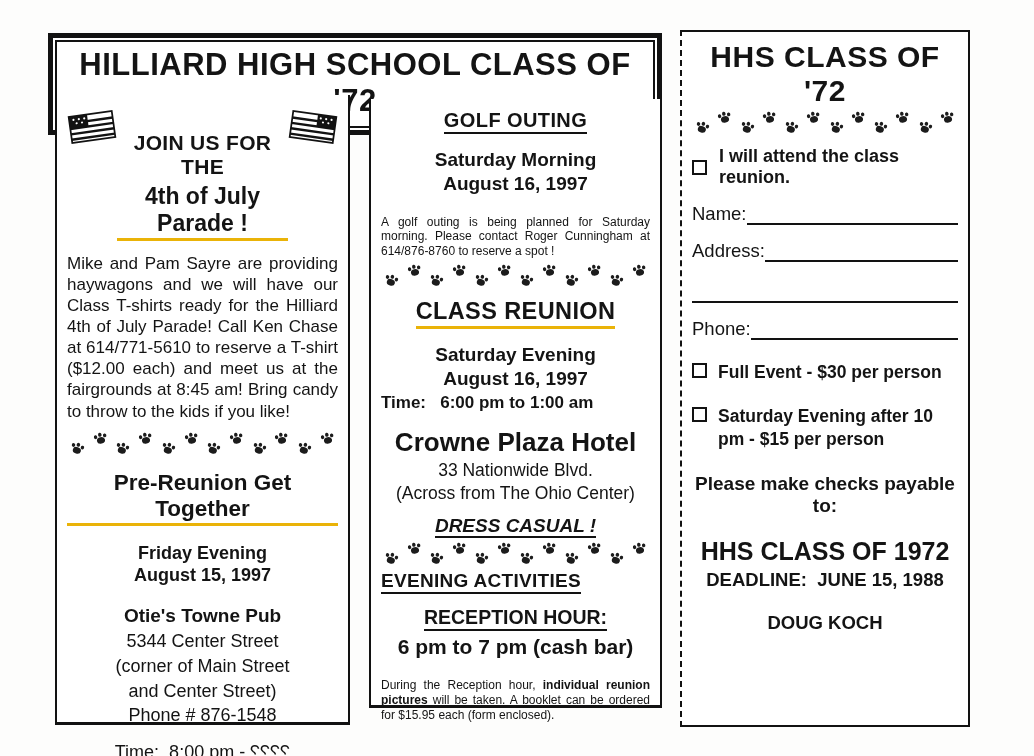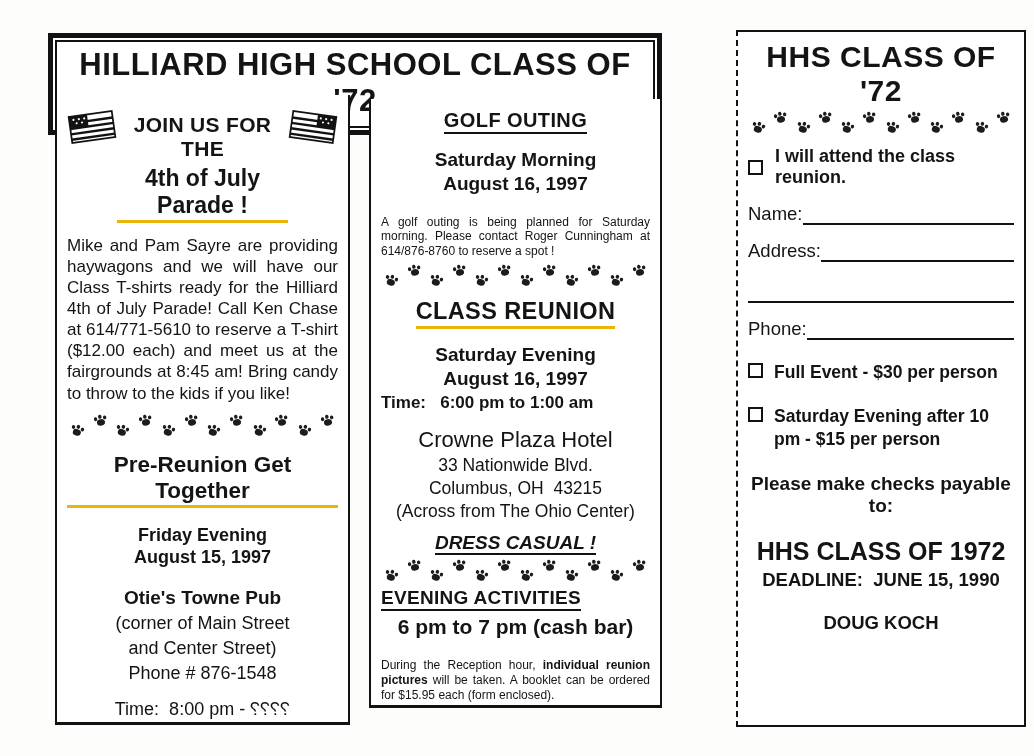--- a/index.html
+++ b/index.html
@@ -13,59 +13,59 @@
 
   
   .banner { position:absolute; left:48px; top:33px; width:614px; border:5px solid #121212; padding:2px; background:#fff; }
   .banner-inner { border:2px solid #121212; text-align:center; padding:5px 4px 7px; }
   .banner-inner span { font-size:31px; font-weight:bold; letter-spacing:0.5px; }
 
   
   .col { position:absolute; background:#fff; padding:8px 10px; }
   .col-left  { left:55px;  top:95px; width:295px; height:630px; border-left:2px solid #121212; border-right:2px solid #121212; border-bottom:3px solid #121212; }
   .col-mid   { left:369px; top:99px; width:293px; height:609px; border-left:2px solid #121212; border-right:2px solid #121212; border-bottom:3px solid #121212; }
-  .col-right { left:736px; top:30px; width:290px; height:697px; border:2px solid #121212; border-left:2px dashed #121212; padding:6px 10px; }
+  .col-right { left:680px; top:30px; width:290px; height:697px; border:2px solid #121212; border-left:2px dashed #121212; padding:6px 10px; }
 
   .u  { border-bottom:3px solid #eab308; padding-bottom:1px; display:inline-block; }
   .u2 { border-bottom:2.5px solid #121212; padding-bottom:0; display:inline-block; }
   .justify { text-align:justify; }
 
   
   .paw-row { display:flex; justify-content:space-between; align-items:flex-start; height:30px; padding:0 3px; overflow:hidden; }
   .paw { line-height:0; }
   .paw.up   { transform:rotate(-12deg); }
   .paw.down { margin-top:10px; transform:rotate(16deg); }
   .paw svg  { display:block; }
 
   
   .flags-header { display:flex; justify-content:space-between; align-items:flex-start; margin-top:4px; }
   .flag-wrap { line-height:0; margin-top:2px; }
   .flag-right svg { transform:scaleX(-1); }
   .head-center { text-align:center; flex:1; }
-  .h-join   { font-size:21px; font-weight:bold; margin-top:6px; letter-spacing:0.3px; }
+  .h-join   { font-size:21px; font-weight:bold; margin-top:24px; letter-spacing:0.3px; }
   .h-parade { font-size:23px; font-weight:bold; margin-top:4px; }
   .para { font-size:17px; line-height:1.24; text-align:justify; margin-top:12px; }
   .col-left .paw-row.mid { margin-top:9px; }
   .sec-title { text-align:center; font-size:22.5px; font-weight:bold; margin-top:9px; }
   .when { text-align:center; font-size:18px; font-weight:bold; line-height:1.25; }
   .when.first { margin-top:16px; }
   .venue { text-align:center; margin-top:16px; font-size:18px; line-height:1.38; }
   .venue .vname { font-size:19px; font-weight:bold; }
   .time-line { text-align:center; font-size:18px; margin-top:14px; }
   .flip { display:inline-block; transform:scaleX(-1); }
 
   
   .col-mid .h1 { text-align:center; font-size:20px; font-weight:bold; margin-top:2px; letter-spacing:0.4px; }
   .col-mid .h1.big { font-size:23.5px; margin-top:8px; }
   .m-when { text-align:center; font-size:19px; font-weight:bold; line-height:1.25; margin-top:14px; }
   .m-time { text-align:left; font-size:17px; font-weight:bold; margin-top:2px; }
   .col-mid .para { margin-top:19px; font-size:12px; }
   .col-mid .paw-row { margin-top:4px; height:27px; }
   .m-venue { text-align:center; margin-top:13px; font-size:17.5px; line-height:1.3; }
-  .m-venue .vname { font-size:22px; font-weight:normal; }
+  .m-venue .vname { font-size:26px; font-weight:bold; }
   .dress { text-align:center; margin-top:10px; }
   .dress span { font-size:19px; font-weight:bold; font-style:italic; border-bottom:2.5px solid #121212; }
   .evening-h { text-align:left; font-size:19px; font-weight:bold; margin-top:2px; letter-spacing:0.3px; }
   .reception-h { text-align:center; font-size:19.5px; font-weight:bold; margin-top:12px; }
   .reception-t { text-align:center; font-size:21px; font-weight:bold; margin-top:4px; }
 
   
   .form-title { text-align:center; font-size:30px; font-weight:bold; letter-spacing:0.5px; margin-top:2px; }
   .col-right .paw-row { height:28px; margin-top:2px; }
   .checkbox { width:15px; height:15px; border:2.5px solid #121212; display:inline-block; flex:none; background:#fff; }
@@ -242,20 +242,21 @@
           </svg>
         </span>
       </div>
 
     <div class="sec-title"><span class="u">Pre-Reunion Get Together</span></div>
     <div class="when first">Friday Evening</div>
     <div class="when">August 15, 1997</div>
 
     <div class="venue">
       <div class="vname">Otie's Towne Pub</div>
+      <div>5344 Center Street</div>
       <div>(corner of Main Street</div>
       <div>and Center Street)</div>
       <div class="prewrap">Phone # 876-1548</div>
     </div>
 
     <div class="time-line">
       <span class="prewrap">Time:  8:00 pm - </span><span class="flip">????</span>
     </div>
 
   </section>
@@ -369,21 +370,20 @@
     <div class="h1 big"><span class="u">CLASS REUNION</span></div>
     <div class="m-when">
       <div>Saturday Evening</div>
       <div>August 16, 1997</div>
     </div>
     <div class="m-time prewrap">Time:   6:00 pm to 1:00 am</div>
 
     <div class="m-venue">
       <div class="vname">Crowne Plaza Hotel</div>
       <div>33 Nationwide Blvd.</div>
-      <div class="prewrap">Columbus, OH  43215</div>
       <div>(Across from The Ohio Center)</div>
     </div>
 
     <div class="dress"><span>DRESS CASUAL !</span></div>
     <div class="paw-row">
         <span class="paw down">
           <svg viewBox="0 0 22 20" width="15" height="14">
             <ellipse cx="11" cy="13.5" rx="6" ry="4.8" fill="#1c1c1c"></ellipse>
             <ellipse cx="4.2" cy="7.4" rx="2.5" ry="2.8" fill="#1c1c1c"></ellipse>
             <ellipse cx="11" cy="5.2" rx="2.6" ry="2.9" fill="#1c1c1c"></ellipse>
@@ -474,20 +474,21 @@
           <svg viewBox="0 0 22 20" width="15" height="14">
             <ellipse cx="11" cy="13.5" rx="6" ry="4.8" fill="#1c1c1c"></ellipse>
             <ellipse cx="4.2" cy="7.4" rx="2.5" ry="2.8" fill="#1c1c1c"></ellipse>
             <ellipse cx="11" cy="5.2" rx="2.6" ry="2.9" fill="#1c1c1c"></ellipse>
             <ellipse cx="17.8" cy="7.4" rx="2.5" ry="2.8" fill="#1c1c1c"></ellipse>
           </svg>
         </span>
       </div>
 
     <div class="evening-h"><span class="u2">EVENING ACTIVITIES</span></div>
+    <div class="reception-h"><span class="u2">RECEPTION HOUR:</span></div>
     <div class="reception-t">6 pm to 7 pm (cash bar)</div>
 
     <p class="para"><span>During the Reception hour, </span><b>individual reunion pictures</b><span> will be taken.  A booklet can be ordered for $15.95 each (form enclosed).</span></p>
 
   </section>
 
   <section class="col col-right">
     <div class="form-title">HHS CLASS OF '72</div>
     <div class="paw-row">
         <span class="paw down">
@@ -616,21 +617,21 @@
 
     <div class="opt-row">
       <span class="checkbox"></span>
       <div class="opt-text"><b>Saturday Evening after 10 pm</b><span> - $15 per person</span></div>
     </div>
 
 
 
     <div class="checks-note">Please make checks payable to:</div>
     <div class="payee">HHS CLASS OF 1972</div>
-    <div class="deadline prewrap">DEADLINE:  JUNE 15, 1990</div>
+    <div class="deadline prewrap">DEADLINE:  JUNE 15, 1988</div>
 
     <div class="contact">
       <div class="cname">DOUG KOCH</div>
 
     </div>
 
   </section>
 
 </div>
 

